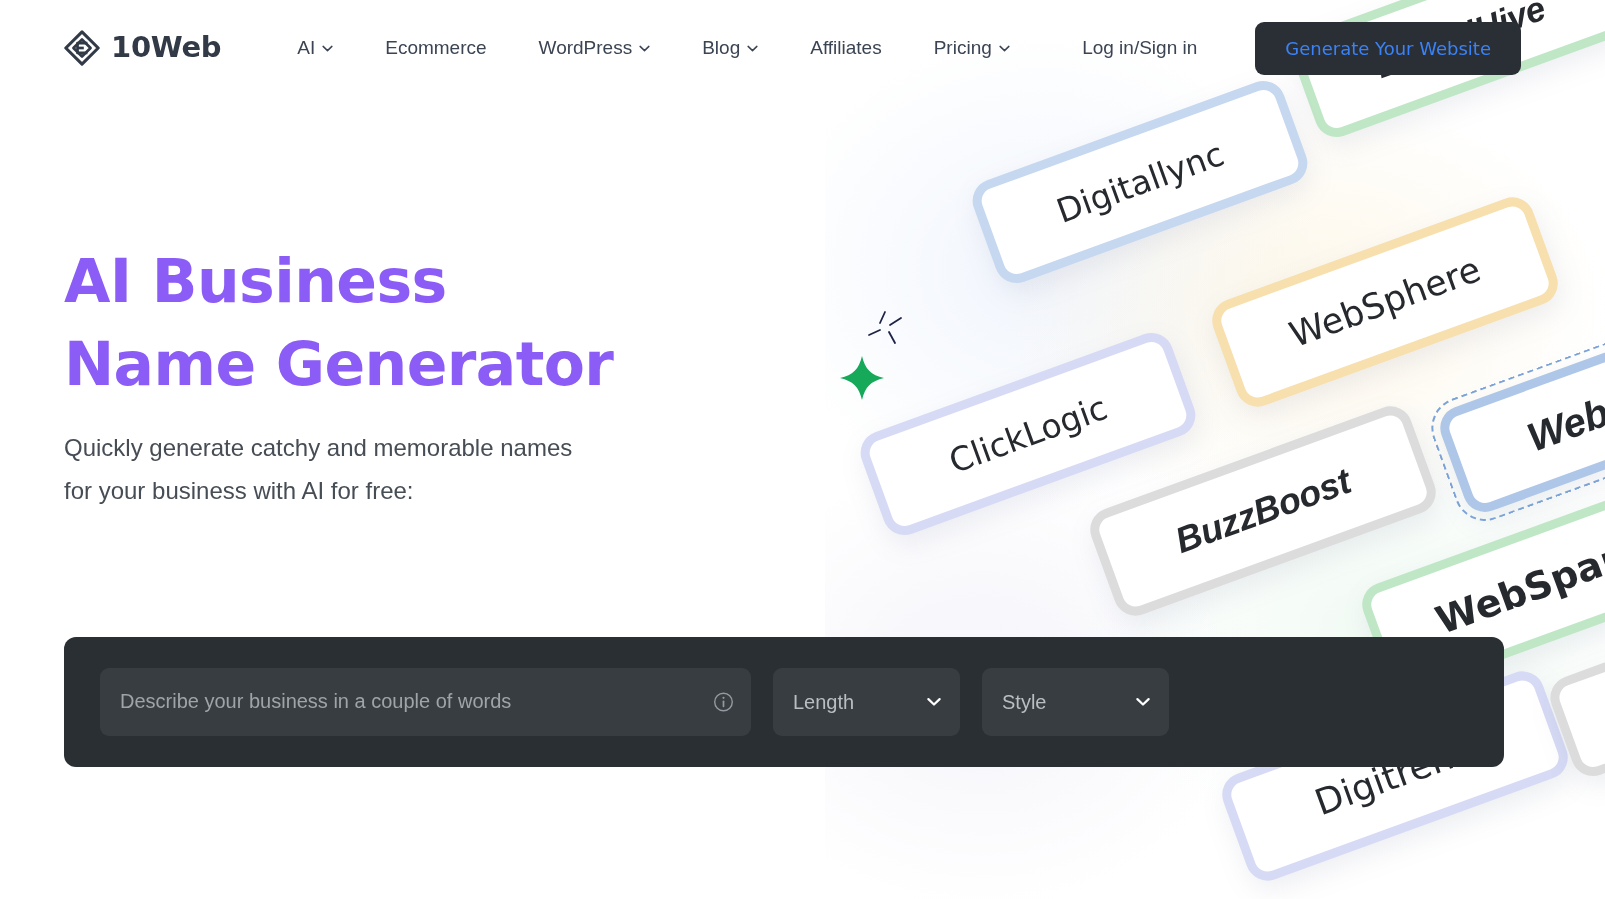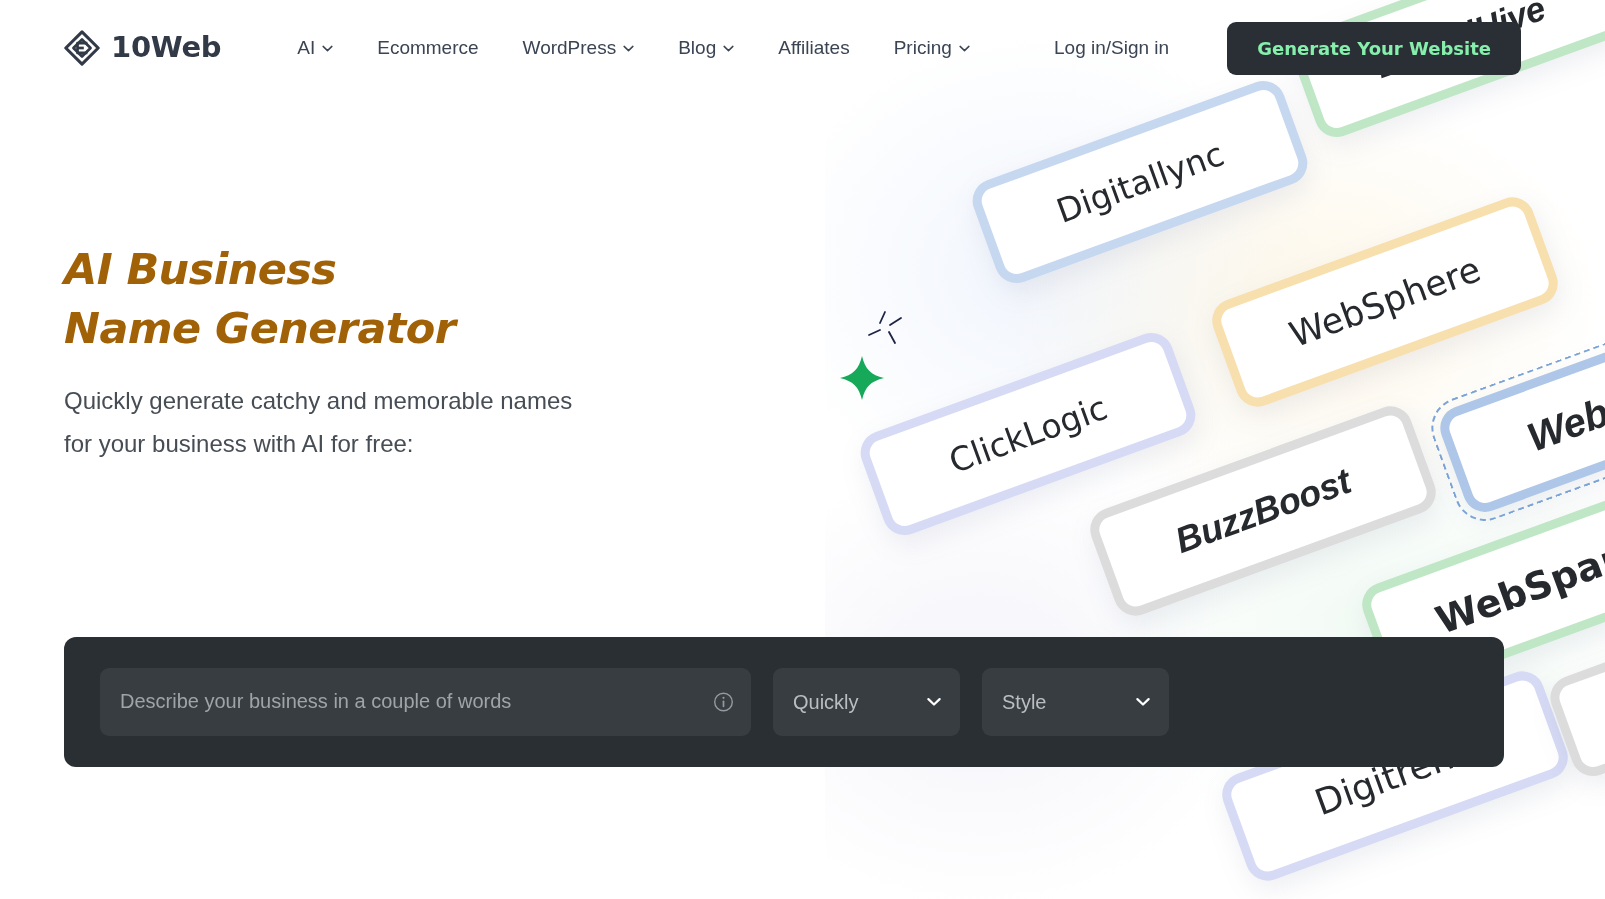--- a/index.html
+++ b/index.html
@@ -116,21 +116,21 @@
     font-weight: 700;
     color: #313a46;
     letter-spacing: -0.3px;
     font-family: "DejaVu Sans", sans-serif;
   }
 
   .nav {
     display: flex;
     align-items: center;
     margin-left: 54px;
-    gap: 0;
+    gap: 8px;
   }
   .nav-item {
     display: flex;
     align-items: center;
     gap: 7px;
     padding: 8px 22px;
     font-size: 19px;
     color: #3b4453;
     cursor: pointer;
     white-space: nowrap;
@@ -147,47 +147,46 @@
   .login-link {
     font-size: 19px;
     color: #3b4453;
     text-decoration: none;
     margin-right: 42px;
     white-space: nowrap;
     cursor: pointer;
   }
   .cta-button {
     background: #2a2f35;
-    color: #86efac;
+    color: #3b82f6;
     font-size: 18px;
-    font-weight: 700;
+    font-weight: 400;
     border: none;
     border-radius: 9px;
     padding: 16px 30px;
     cursor: pointer;
     white-space: nowrap;
     font-family: "DejaVu Sans", sans-serif;
   }
 
   
   .hero {
     position: absolute;
     top: 240px;
     left: 64px;
     width: 640px;
     z-index: 10;
   }
   .hero-title {
-    font-size: 43px;
+    font-size: 60px;
     line-height: 1.38;
     font-weight: 700;
-    color: #a16207;
+    color: #8b5cf6;
     letter-spacing: -0.6px;
     font-family: "DejaVu Sans", sans-serif;
-    font-style: italic;
   }
   .hero-title .l2 { display: block; }
   .hero-sub {
     margin-top: 20px;
     font-size: 24px;
     line-height: 1.82;
     color: #474d55;
     max-width: 520px;
   }
 
@@ -411,21 +410,21 @@
       <input class="desc-input" type="text" placeholder="Describe your business in a couple of words" style="">
       <svg class="info-icon" viewBox="0 0 22 22">
         <circle cx="11" cy="11" r="9.2" fill="none" stroke="#9299a0" stroke-width="1.5"></circle>
         <circle cx="11" cy="6.6" r="1.15" fill="#9299a0"></circle>
         <rect x="10.1" y="9.4" width="1.8" height="7" rx="0.9" fill="#9299a0"></rect>
       </svg>
     </div>
 
     <div class="select-wrap">
       <div class="select-box">
-        <span>Quickly</span>
+        <span>Length</span>
       </div>
       <svg class="select-chev" viewBox="0 0 14 9">
         <path d="M1.4 1.6 L7 7 L12.6 1.6" fill="none" stroke="#ffffff" stroke-width="2.2" stroke-linecap="round" stroke-linejoin="round"></path>
       </svg>
     </div>
 
     <div class="select-wrap">
       <div class="select-box">
         <span>Style</span>
       </div>

